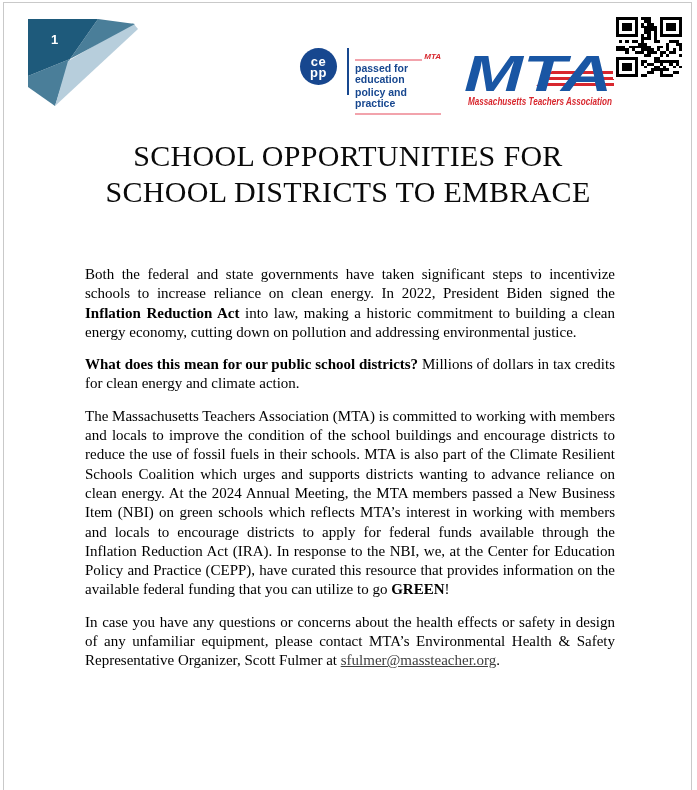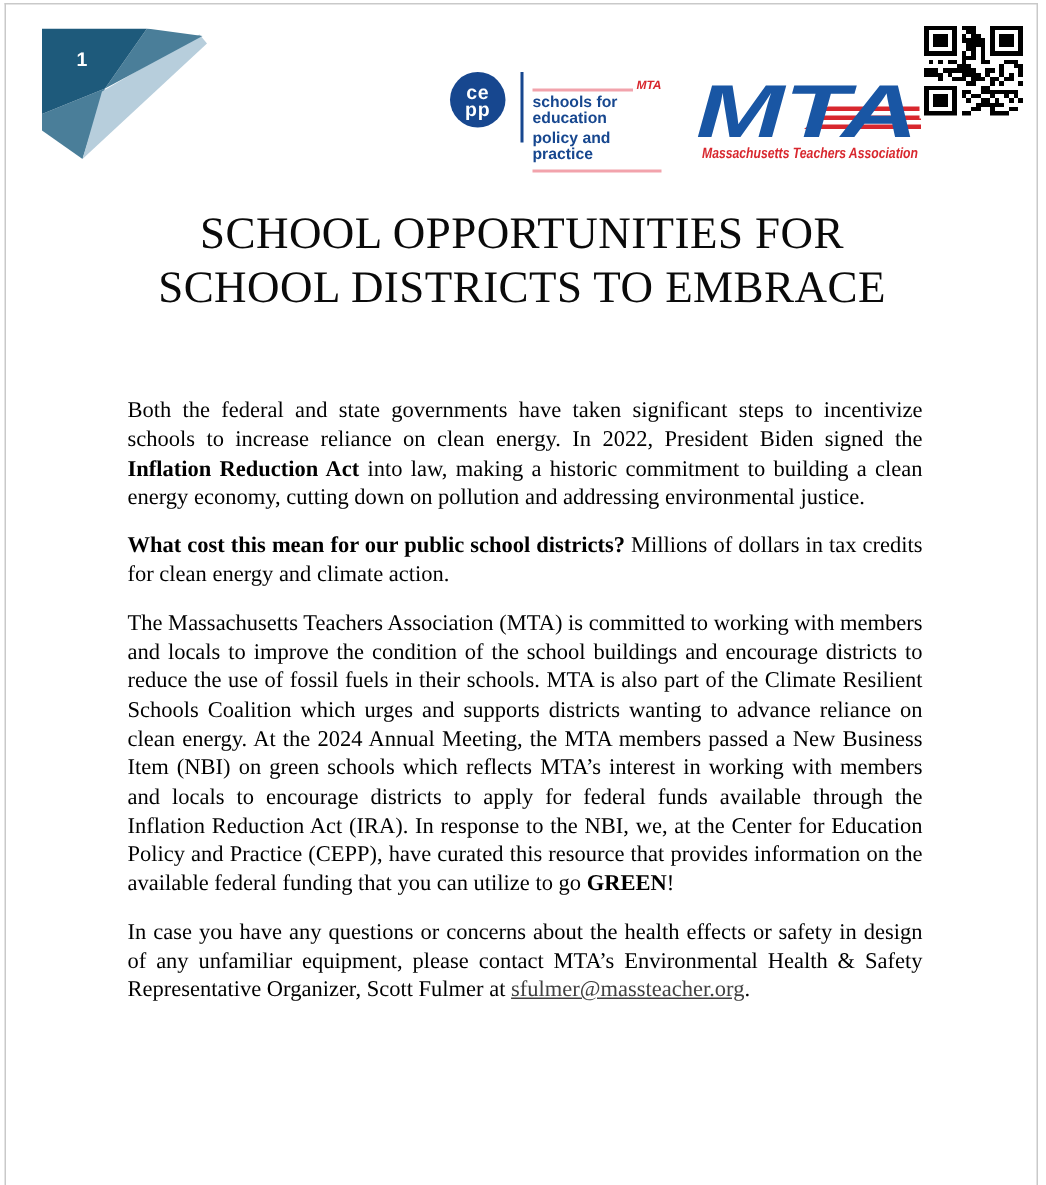--- a/index.html
+++ b/index.html
@@ -58,21 +58,21 @@
     <div class="cepp-circle">
       <span>ce</span>
       <span>pp</span>
     </div>
     <div class="cepp-divider"></div>
     <div class="cepp-lockup">
       <div class="cepp-toprow">
         <div class="pink-line"></div>
         <span class="cepp-mini">MTA</span>
       </div>
-      <div class="cepp-line">schools for education</div>
+      <div class="cepp-line">passed for education</div>
       <div class="cepp-line">policy and practice</div>
       <div class="cepp-bottomline"></div>
     </div>
   </div>
 
   <svg class="abs mta" width="154" height="64" viewBox="0 0 154 64">
     <polygon points="90,26 152,26 152,29 86,29" fill="#D8272E"></polygon>
     <polygon points="84,32 152,32 152,35 80,35" fill="#D8272E"></polygon>
     <polygon points="78,38 152,38 152,41 74,41" fill="#D8272E"></polygon>
     <text x="2" y="46" font-family="Liberation Sans, sans-serif" font-size="50" font-weight="bold" font-style="italic" fill="#1956A4" textLength="148" lengthAdjust="spacingAndGlyphs">MTA</text>
@@ -310,18 +310,18 @@
       </svg>
     </div>
 
   <div class="abs title">
     <div>SCHOOL OPPORTUNITIES FOR</div>
     <div>SCHOOL DISTRICTS TO EMBRACE</div>
   </div>
 
   <div class="abs bodytext">
       <p class="para"><span>Both the federal and state governments have taken significant steps to incentivize schools to increase reliance on clean energy. In 2022, President Biden signed the </span><strong>Inflation Reduction Act</strong><span> into law, making a historic commitment to building a clean energy economy, cutting down on pollution and addressing environmental justice.</span></p>
-      <p class="para"><strong>What cost this mean for our public school districts?</strong><span> Millions of dollars in tax credits for clean energy and climate action.</span></p>
+      <p class="para"><strong>What does this mean for our public school districts?</strong><span> Millions of dollars in tax credits for clean energy and climate action.</span></p>
       <p class="para"><span>The Massachusetts Teachers Association (MTA) is committed to working with members and locals to improve the condition of the school buildings and encourage districts to reduce the use of fossil fuels in their schools. MTA is also part of the Climate Resilient Schools Coalition which urges and supports districts wanting to advance reliance on clean energy. At the 2024 Annual Meeting, the MTA members passed a New Business Item (NBI) on green schools which reflects MTA’s interest in working with members and locals to encourage districts to apply for federal funds available through the Inflation Reduction Act (IRA). In response to the NBI, we, at the Center for Education Policy and Practice (CEPP), have curated this resource that provides information on the available federal funding that you can utilize to go </span><strong>GREEN</strong><span>!</span></p>
       <p class="para"><span>In case you have any questions or concerns about the health effects or safety in design of any unfamiliar equipment, please contact MTA’s Environmental Health &amp; Safety Representative Organizer, Scott Fulmer at </span><a class="email-link" href="#">sfulmer@massteacher.org</a><span>.</span></p>
     </div>
 
 </div>
 
 </body></html>

